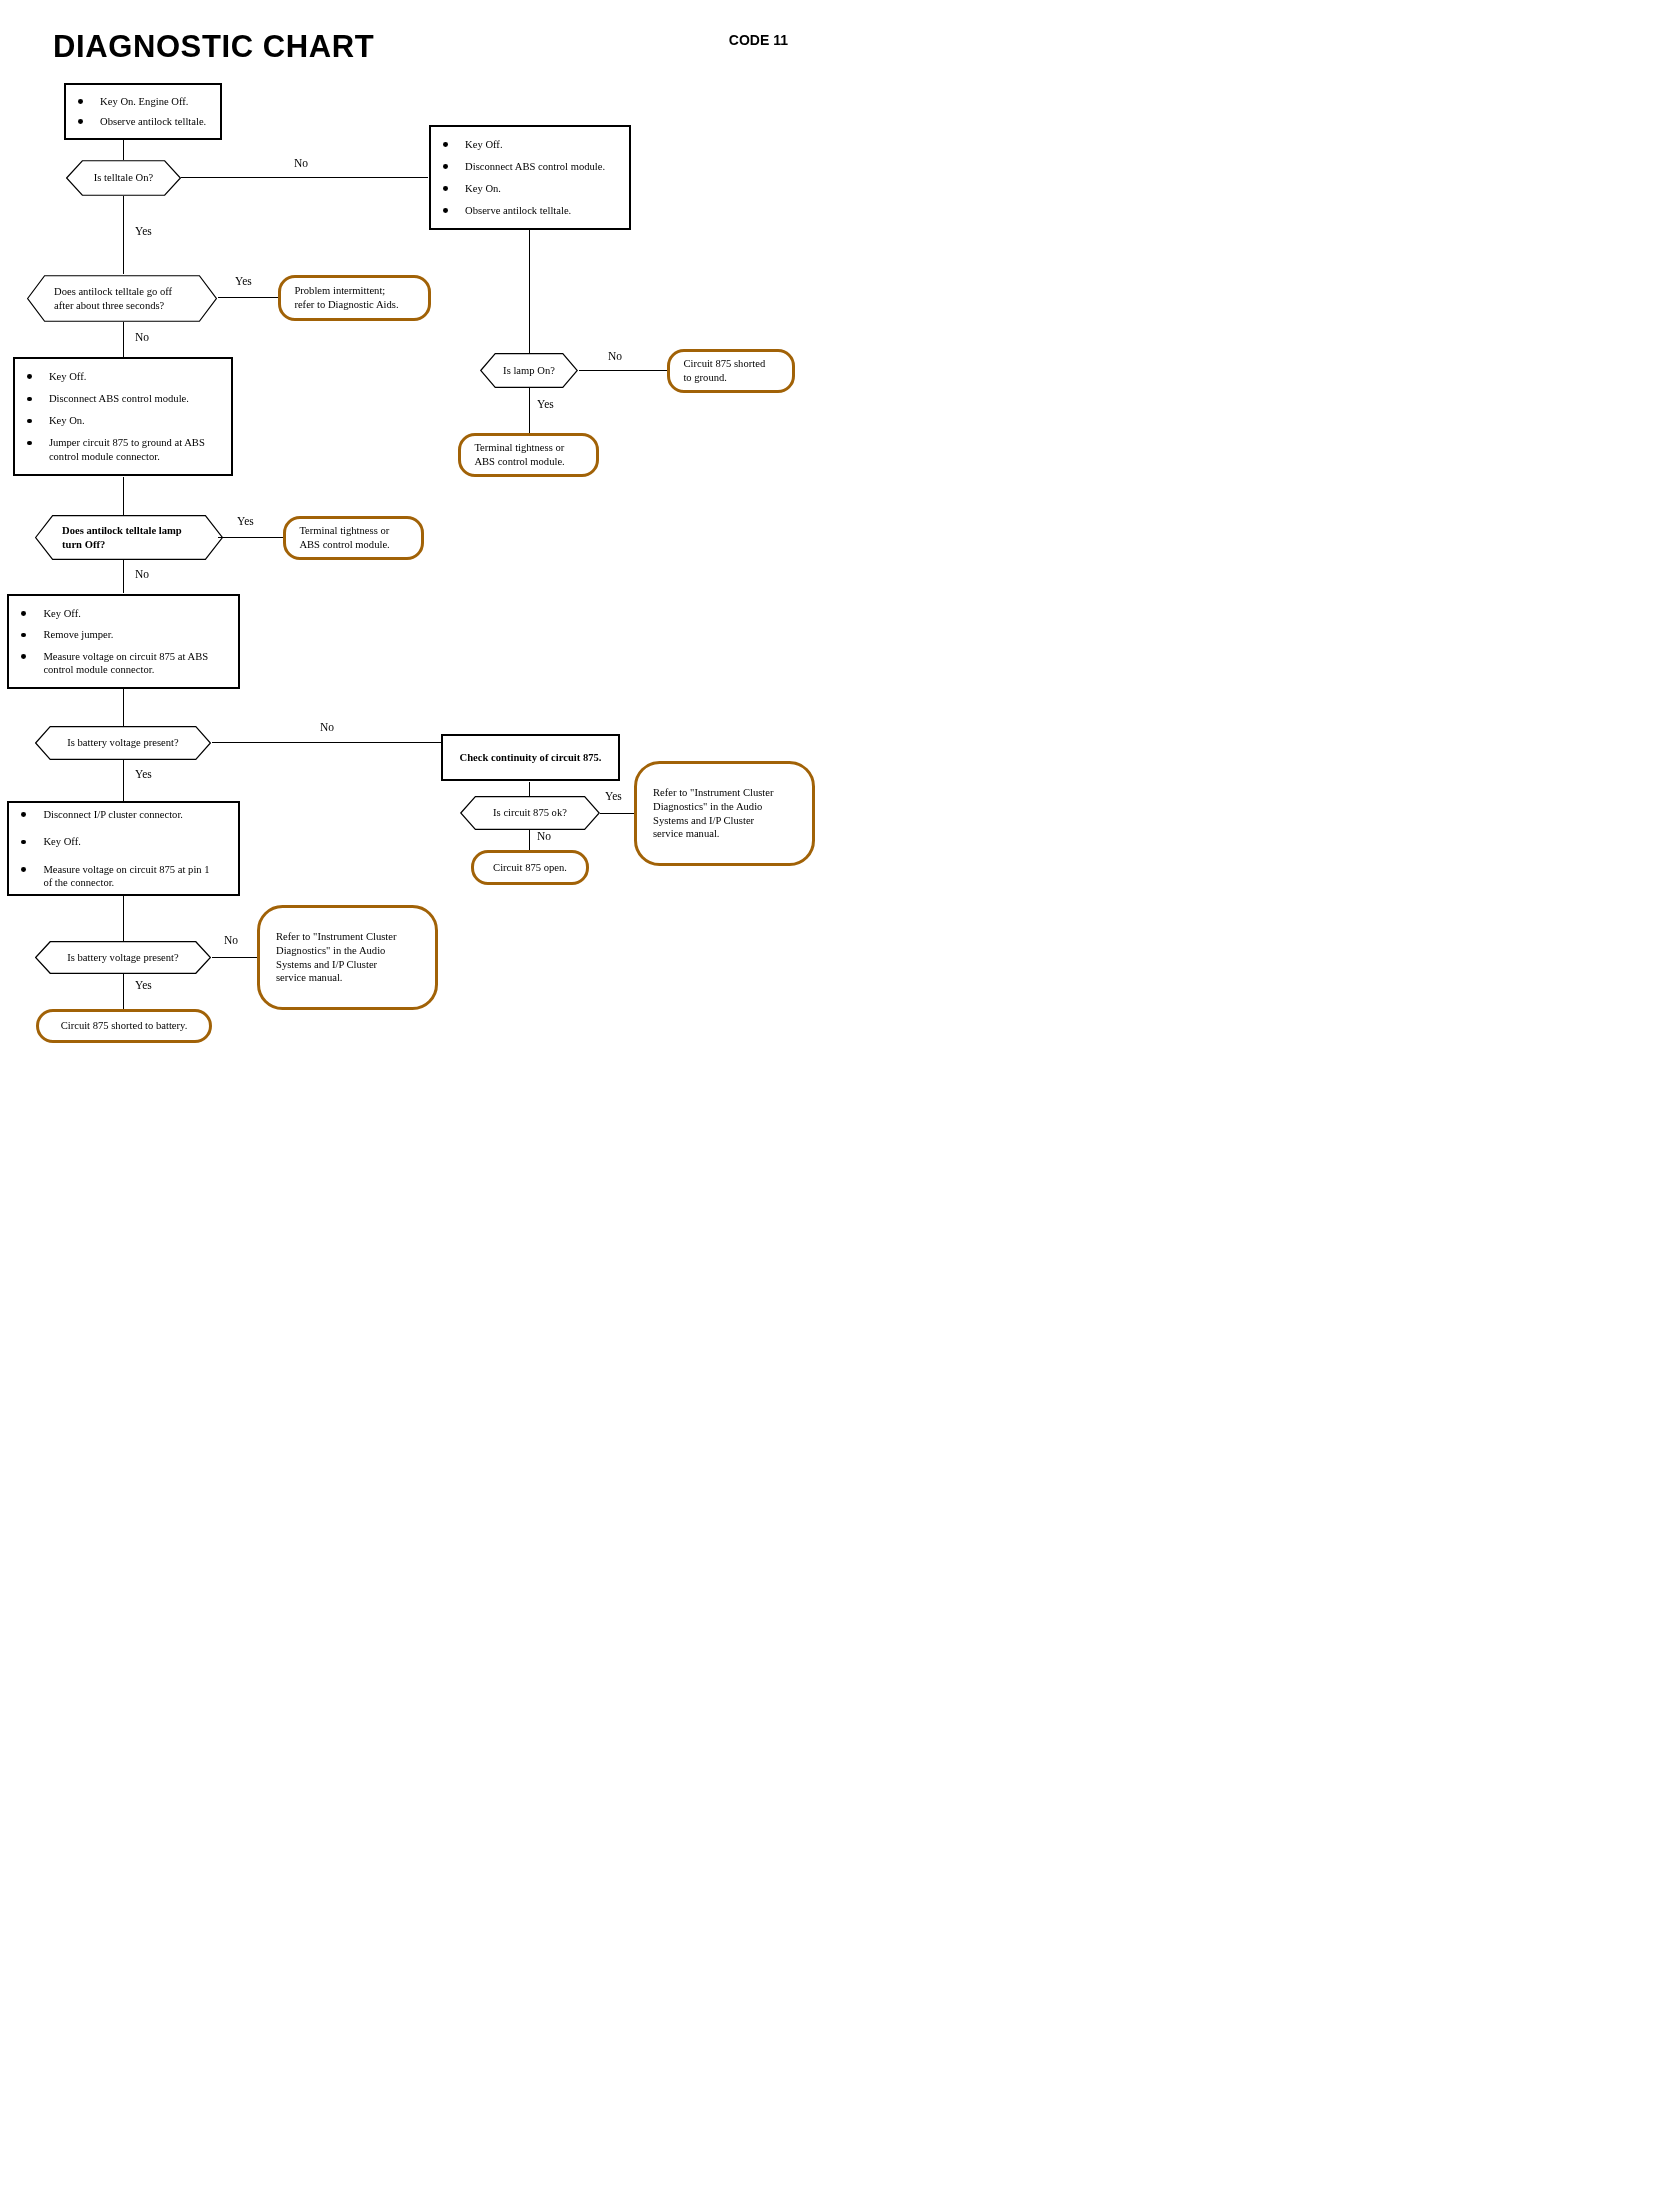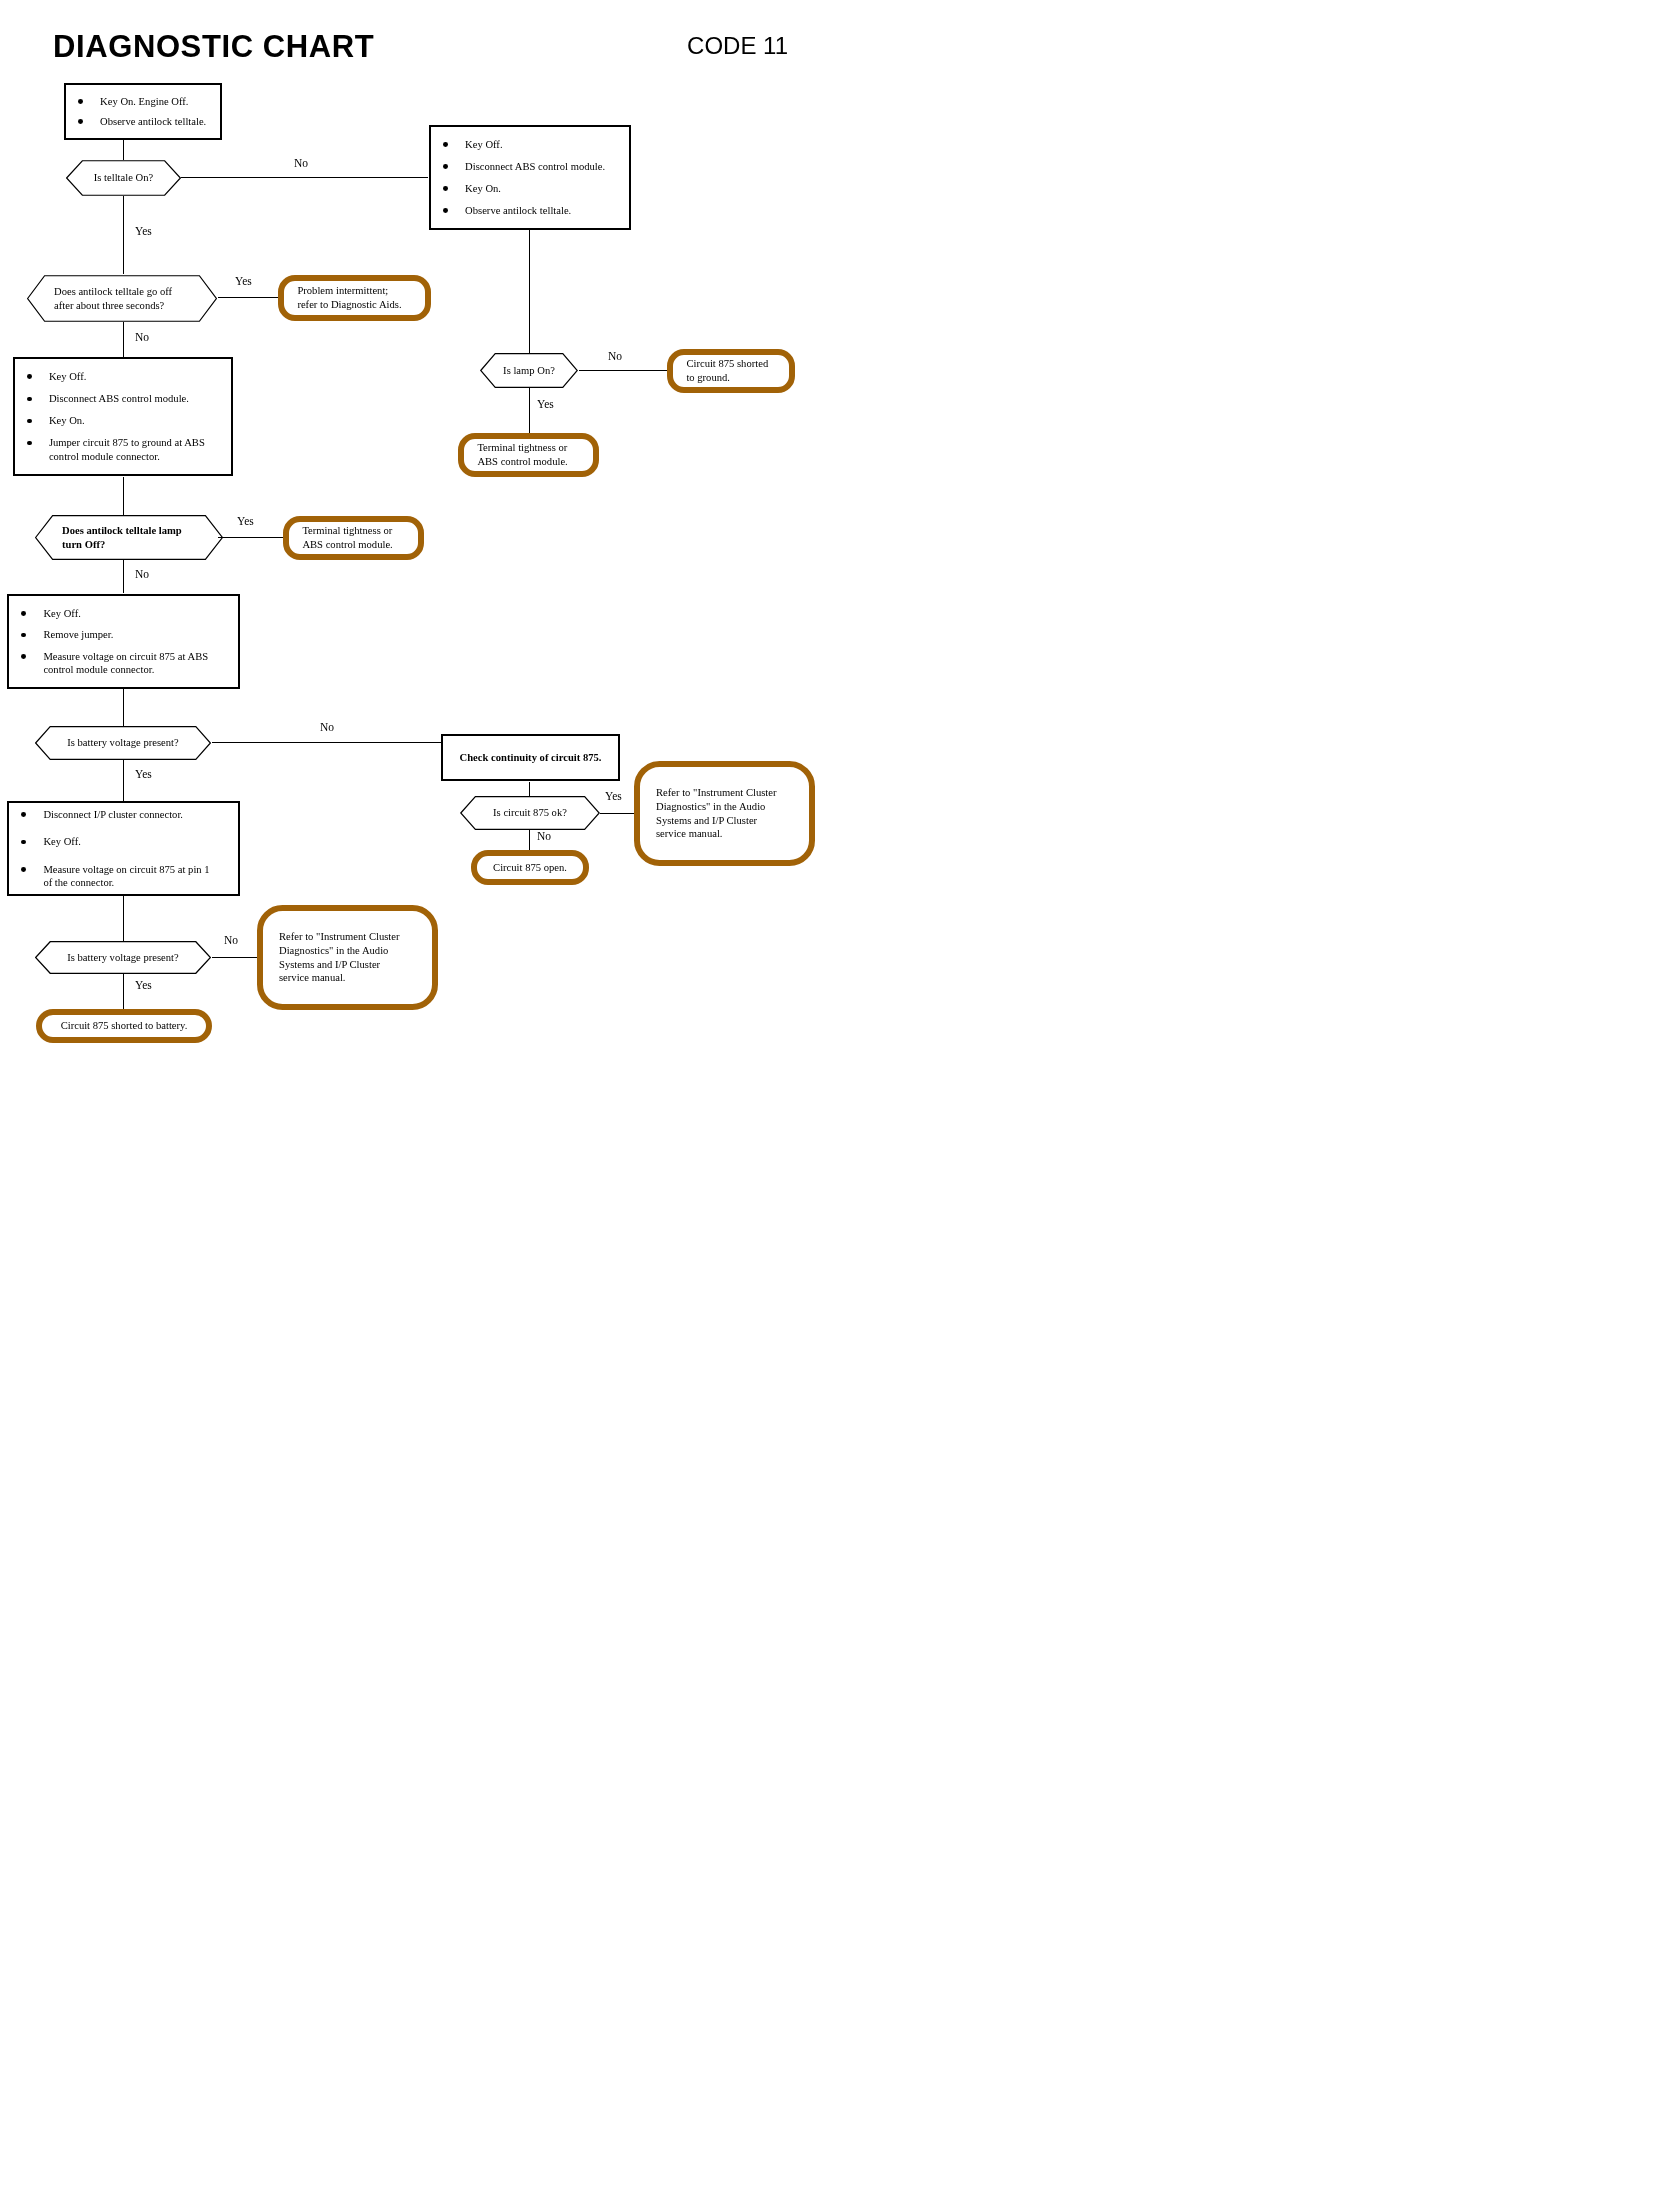--- a/index.html
+++ b/index.html
@@ -16,22 +16,22 @@
     position:absolute;
     font-family:"Liberation Sans", sans-serif;
     font-size:31px;
     font-weight:700;
     letter-spacing:0.6px;
     white-space:nowrap;
   }
   .code{
     position:absolute;
     font-family:"Liberation Sans", sans-serif;
-    font-size:24px;
-    font-weight:400;
+    font-size:14px;
+    font-weight:700;
     white-space:nowrap;
   }
   .box{
     position:absolute;
     box-sizing:border-box;
     border:2.4px solid #000;
     background:#fff;
     display:flex;
     flex-direction:column;
     justify-content:space-evenly;
@@ -64,21 +64,21 @@
     justify-content:center;
     font-size:10.6px;
     line-height:1.25;
     white-space:pre-line;
     text-align:left;
   }
   .hex-label.left{justify-content:flex-start;padding-left:27px;}
   .rounded{
     position:absolute;
     box-sizing:border-box;
-    border:6px solid #a16207;
+    border:3px solid #a16207;
     border-radius:17px;
     background:#fff;
     display:flex;
     align-items:center;
     font-size:10.6px;
     line-height:1.3;
     white-space:pre-line;
   }
   .rounded.left{padding-left:13.4px;}
   .rounded.center{justify-content:center;text-align:center;}

